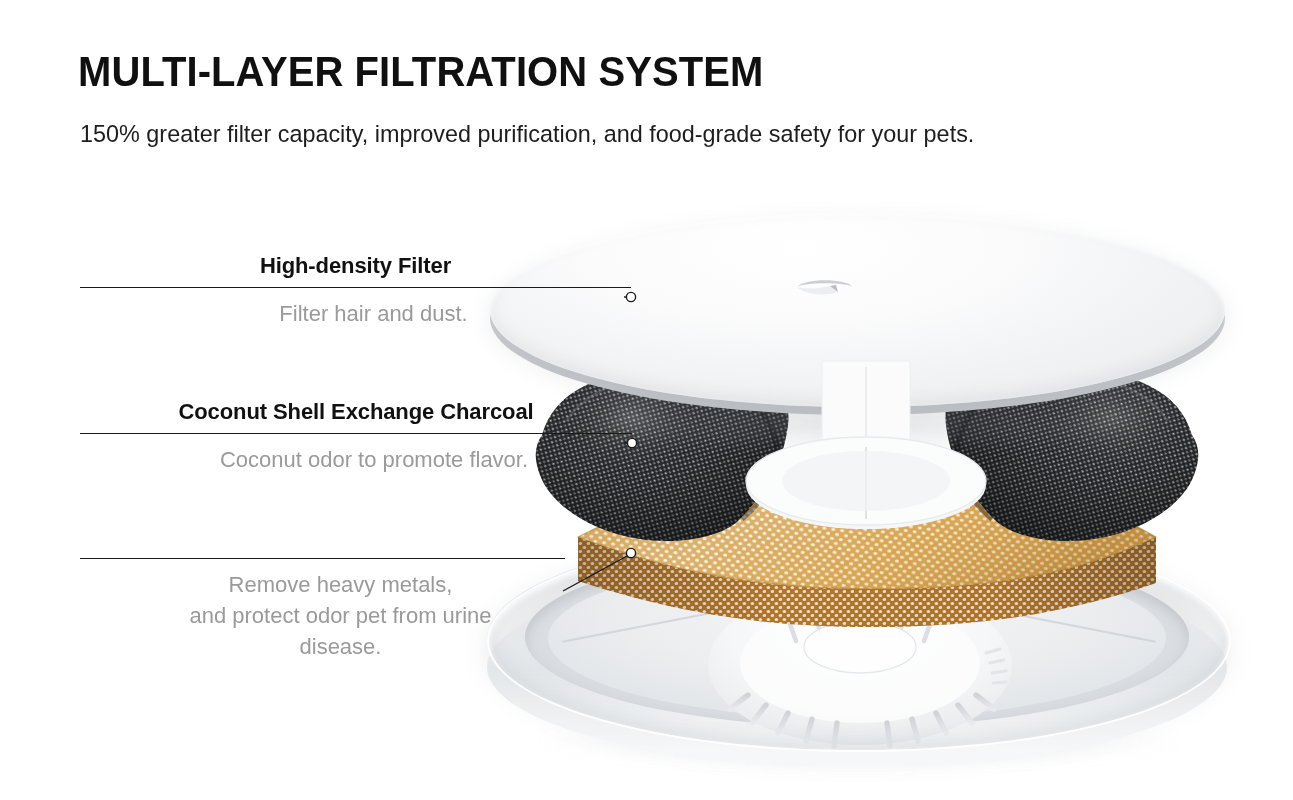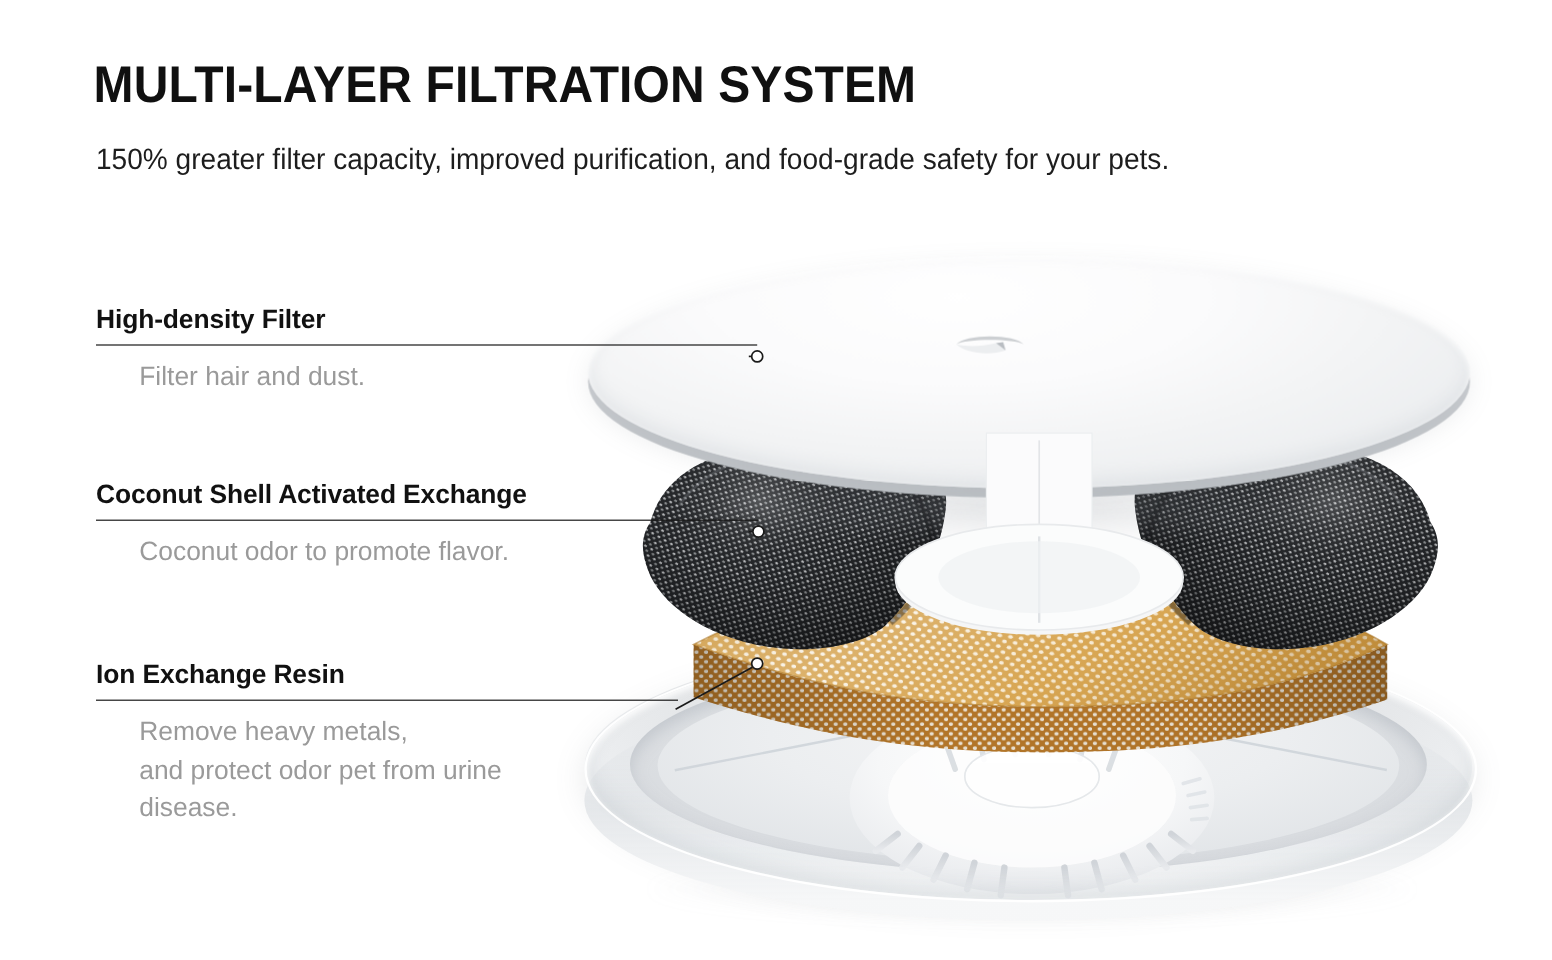--- a/index.html
+++ b/index.html
@@ -41,21 +41,21 @@
     font-size: 24.5px;
     font-weight: 400;
     color: #1d1d1d;
     line-height: 1.2;
     white-space: nowrap;
     transform: scaleX(0.955);
     transform-origin: left top;
   }
 
   
-  .callout { position: absolute; left: 80px; }
+  .callout { position: absolute; left: 80px; text-align: center; }
   .callout-title {
     font-size: 22px;
     font-weight: 700;
     color: #111111;
     line-height: 1.15;
     white-space: nowrap;
     letter-spacing: -0.1px;
   }
   .callout-rule {
     height: 0;
@@ -416,27 +416,26 @@
     </div>
   </div>
 
   <div class="callout" id="callout-1">
     <div class="callout-title">High-density Filter</div>
     <div class="callout-rule"></div>
     <div class="callout-desc">Filter hair and dust.</div>
   </div>
 
   <div class="callout" id="callout-2">
-    <div class="callout-title">Coconut Shell Activated Exchange</div>
+    <div class="callout-title">Coconut Shell Exchange Charcoal</div>
     <div class="callout-rule"></div>
     <div class="callout-desc">Coconut odor to promote flavor.</div>
   </div>
 
   <div class="callout" id="callout-3">
-    <div class="callout-title">Ion Exchange Resin</div>
     <div class="callout-rule"></div>
     <div class="callout-desc">Remove heavy metals,
 and protect odor pet from urine
 disease.</div>
   </div>
 
   <svg class="leader-svg" viewBox="0 0 1293 800">
 
     <line x1="631" y1="297" x2="624" y2="297" stroke="#1a1a1a" stroke-width="1.4"></line>
     <circle cx="631" cy="297" r="4.6" fill="#ffffff" stroke="#1a1a1a" stroke-width="1.4"></circle>

